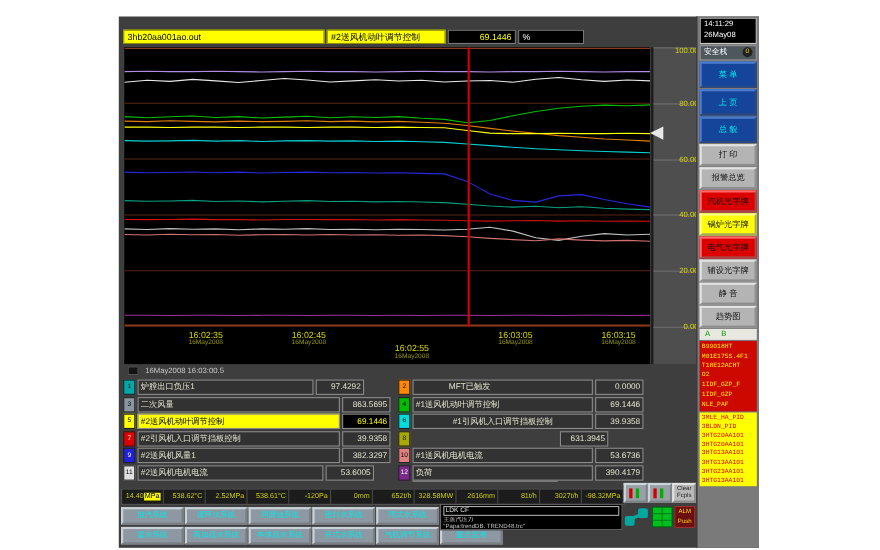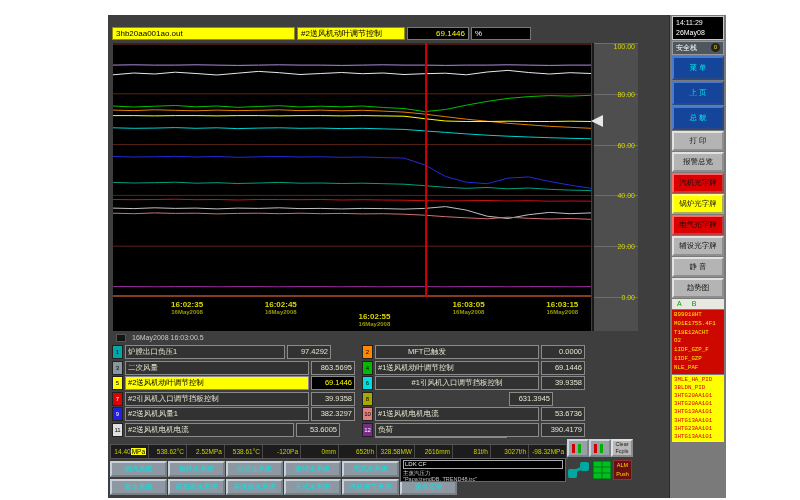--- a/index.html
+++ b/index.html
@@ -9,21 +9,21 @@
   
   .hfield{position:absolute;top:12px;height:13px;font-size:8px;line-height:12px;padding:0 3px;box-sizing:border-box;white-space:nowrap;overflow:hidden;}
   .f-tag{left:4px;width:183px;background:#ffff00;color:#000;border:1px solid #909000;}
   .f-title{left:189px;width:108px;background:#ffff00;color:#000;border:1px solid #909000;}
   .f-val{left:299px;width:62px;background:#000;color:#ffff00;text-align:right;border:1px solid #777;}
   .f-unit{left:363px;width:60px;background:#000;color:#fff;border:1px solid #777;}
 
   
   .plot{position:absolute;left:5px;top:28px;width:478px;height:288px;background:#000;overflow:hidden;}
   .plot svg{position:absolute;left:0;top:0;}
-  .xtick{position:absolute;top:257px;width:56px;text-align:center;color:#d8d800;font-size:8px;line-height:9px;font-weight:bold;}
+  .xtick{position:absolute;top:257px;width:56px;text-align:center;color:#d8d800;font-size:8px;line-height:9px;}
   .xtick .d{font-size:6px;color:#9a9a00;line-height:7px;}
   .yscale{position:absolute;left:484px;top:28px;width:44px;height:288px;background:#4e4e4e;border-left:2px solid #1a1a1a;}
   .ytick{position:absolute;right:3px;font-size:7px;color:#d8d800;line-height:8px;}
   .ytline{position:absolute;left:0;width:100%;height:1px;background:#6e6e6e;}
   .marker{position:absolute;left:-3px;width:0;height:0;border-top:6px solid transparent;border-bottom:6px solid transparent;border-right:12px solid #e8e8e8;}
 
   
   .tsrow{position:absolute;left:8px;top:318px;color:#c8c8c8;font-size:7px;line-height:9px;}
   .tsbox{display:inline-block;width:8px;height:6px;background:#141414;border:1px solid #555;margin-right:6px;vertical-align:middle;}
   .tcol{position:absolute;top:330px;}
@@ -53,21 +53,21 @@
   .fp-file{color:#c0c0c0;font-size:5.5px;line-height:6px;white-space:nowrap;overflow:hidden;}
 
   
   .tile{position:absolute;width:22px;height:18px;background:#9aa0a8;border:2px outset #ccd4dc;box-sizing:border-box;}
   .bar{position:absolute;top:3px;width:3px;height:9px;}
   .clearbtn{position:absolute;width:22px;height:18px;background:#b8b8b8;border:2px outset #e0e0e0;font-size:5.5px;line-height:7px;color:#222;text-align:center;box-sizing:border-box;overflow:hidden;}
   .icon2{position:absolute;top:445px;width:24px;height:20px;}
   .almbtn{position:absolute;left:505px;top:445px;width:19px;height:20px;background:#6a1010;border:1px solid #993030;color:#ffd800;font-size:5.5px;line-height:9px;text-align:center;box-sizing:border-box;overflow:hidden;}
 
   
-  .sidebar{position:absolute;left:525px;top:0;width:57px;height:483px;background:#7a7a7a;border-left:1px solid #2a2a2a;box-sizing:border-box;margin-left:36px;}
+  .sidebar{position:absolute;left:525px;top:0;width:57px;height:483px;background:#7a7a7a;border-left:1px solid #2a2a2a;box-sizing:border-box;}
   .sb{margin:1px 2px;text-align:center;font-size:7.5px;overflow:hidden;box-sizing:border-box;}
   .sb.clock{background:#000;border:1px solid #c8c8c8;color:#fff;text-align:left;padding:1px 3px;font-size:7px;line-height:10px;height:24px;}
   .sb.sec{background:#4e565e;border:1px solid #999;color:#fff;font-size:7px;line-height:12px;height:14px;display:flex;justify-content:space-between;padding:0 3px;}
   .sec-dot{display:inline-block;width:9px;height:9px;border-radius:50%;background:#222;color:#ffd800;font-size:6px;line-height:9px;text-align:center;margin-top:1px;}
   .sb.blue{background:#15459a;border:2px outset #4a7ad0;color:#00e8e8;line-height:19px;height:24px;}
   .sb.gray{background:#b4b4b4;border:2px outset #e2e2e2;color:#111;line-height:16px;height:20px;}
   .sb.red{background:#dd0000;border:2px outset #ff6868;color:#111;line-height:16px;height:20px;}
   .sb.yellow{background:#ffff00;border:2px outset #ffff88;color:#111;line-height:16px;height:20px;}
   .abstrip{margin:1px 2px;background:#e8e8e0;height:10px;display:flex;gap:10px;padding-left:5px;font-size:7px;color:#00a000;line-height:10px;}
   .tagbox-red{margin:1px 2px;background:#cc0800;padding:1px 2px;}

